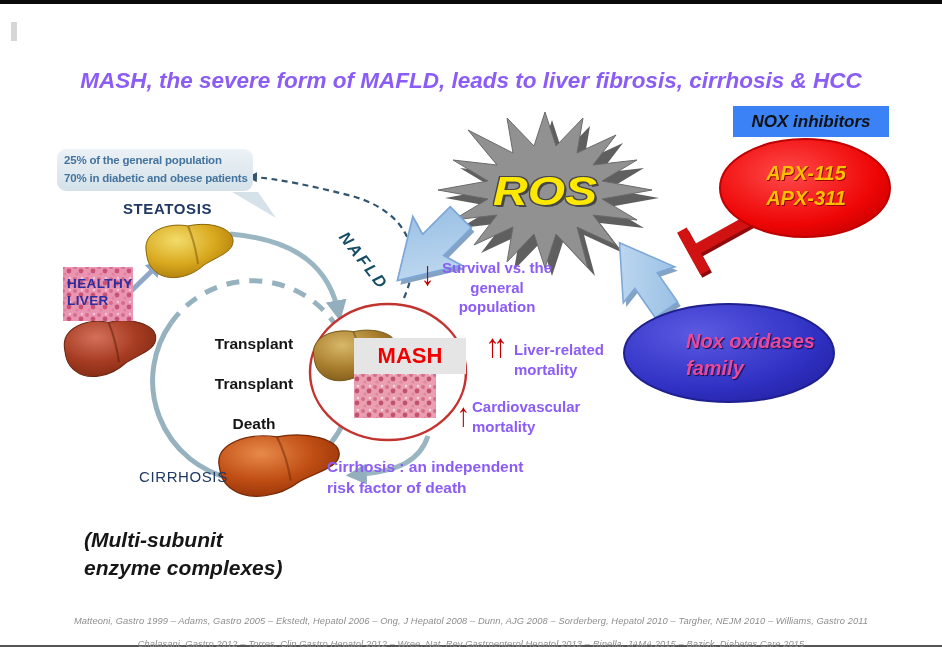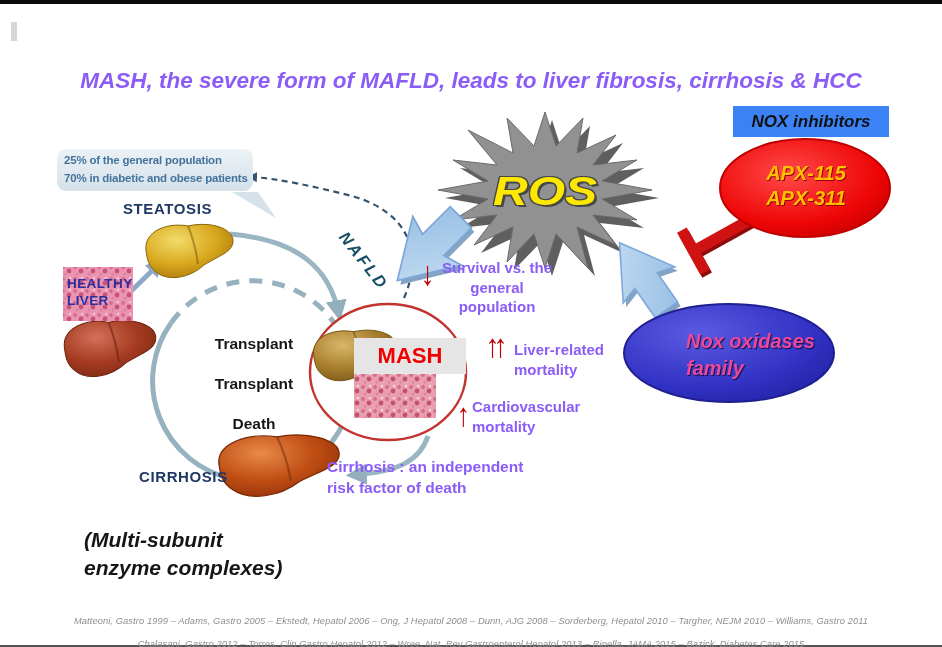--- a/index.html
+++ b/index.html
@@ -43,21 +43,21 @@
     left:658px;top:328px;font-size:20px;font-weight:bold;font-style:italic;color:#ec4899;
     line-height:27px;text-shadow:1px 1px 1px #10104a;z-index:2;margin-left:28px;
   }
   .tooltip{
     left:57px;top:149px;width:182px;height:36px;padding:3px 7px;border-radius:9px;
     background:linear-gradient(#ecf2f6,#d4e1e9);
     font-size:11.5px;font-weight:bold;color:#44739E;line-height:17.5px;white-space:nowrap;
     letter-spacing:-0.2px;z-index:2;
   }
   .steatosis-label{left:123px;top:200px;font-size:15px;font-weight:bold;color:#1F3864;letter-spacing:0.6px;z-index:2;}
-  .cirrhosis-label{left:139px;top:468px;font-size:15px;font-weight:bold;color:#1F3864;letter-spacing:0.6px;z-index:2;}
+  .cirrhosis-label{left:139px;top:468px;font-size:15px;font-weight:normal;color:#1F3864;letter-spacing:0.6px;z-index:2;}
   .healthy-text{
     left:67px;top:275px;font-size:13.5px;font-weight:bold;color:#2B2E9E;line-height:17px;
     letter-spacing:0.4px;z-index:2;
   }
   .nafld-label{
     left:350px;top:228px;transform:rotate(52deg);transform-origin:0 0;
     font-size:16.5px;font-weight:bold;font-style:italic;color:#174E66;letter-spacing:2.5px;z-index:2;
   }
   .cycle-text{
     left:166px;top:334px;width:176px;text-align:center;

